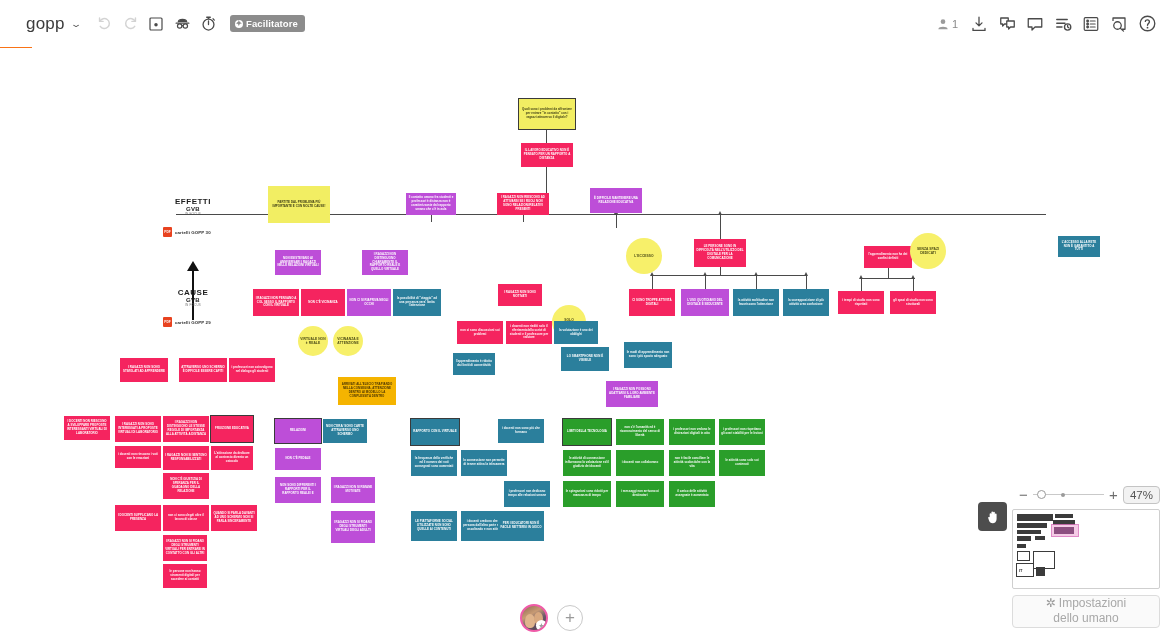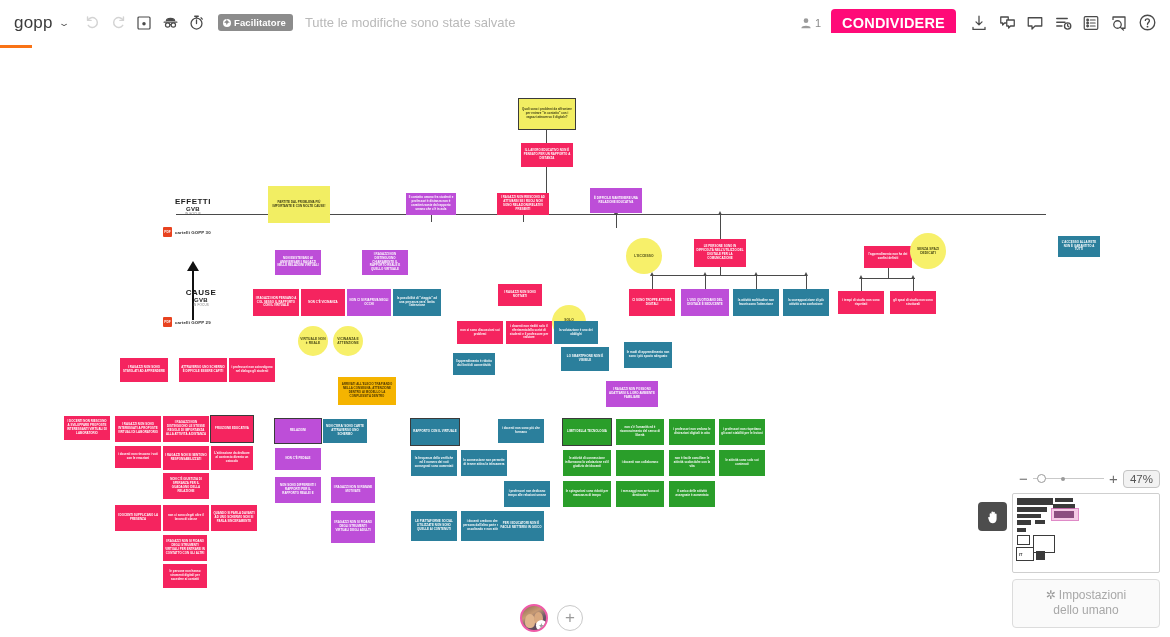--- a/index.html
+++ b/index.html
@@ -8,22 +8,22 @@
     overflow: hidden;
     background: #ffffff;
     font-family: "Liberation Sans", sans-serif;
   }
 
   
   #toolbar {
     position: absolute; left: 0; top: 0;
     width: 1170px; height: 48px;
     background: #ffffff;
-    border-bottom: 3px solid #f97316;
-    display: flex; align-items: center;
+    border-bottom: 1px solid #f97316;
+    display: flex; align-items: center; padding-left: 12px;
   }
   .tb-left { display: flex; align-items: center; gap: 0px; padding-left: 14px; }
   .board-title {
     font-size: 17px; color: #3c3c3c; letter-spacing: .2px;
     padding-right: 7px;
   }
   .caret { font-size: 10px; color: #5a5a5a; transform: scaleX(1.45) scaleY(.9); margin-right: 11px; }
   .tb-icon {
     width: 26px; height: 26px; display: flex; align-items: center; justify-content: center;
     color: #4a4a4a;
@@ -135,21 +135,21 @@
     position: relative; height: 80px; background: #ffffff;
     border: 1px solid #cfcfcf; border-radius: 2px; overflow: hidden;
   }
   .mm-blob { position: absolute; background: #3b3b3b; }
   .mm-box { position: absolute; border: 1px solid #3b3b3b; background: #fff; }
   .mm-view { position: absolute; background: rgba(232,140,200,.45); border: 1px solid rgba(214,110,185,.7); }
   .mm-lbl { position:absolute; font-size:4px; color:#333; font-weight:bold;}
   #zoom-settings {
     margin-top: 6px; border: 1px solid #dcdcdc; border-radius: 4px;
     background: #fafafa; color: #a8a8a8; font-size: 12px;
-    text-align: center; padding: 8px 4px; line-height: 1.3; cursor: pointer;
+    text-align: center; padding: 0 4px; line-height: 1.3; cursor: pointer;
   }
   #zoom-settings .gear { color: #9a9a9a; margin-right: 3px; }
 
   #hand-tool {
     position: absolute; right: 163px; bottom: 106px;
     width: 29px; height: 29px; border-radius: 4px;
     background: #4d4d4d; display: flex; align-items: center; justify-content: center;
     color: #fff; font-size: 15px; cursor: pointer;
   }
 
@@ -219,33 +219,31 @@
         <path d="M12 3.2 L12 5.6" stroke-width="2.2"></path>
         <path d="M18.4 5.4 L20.2 7.2" stroke-linecap="round"></path>
       </svg>
     </span>
 
     <span class="facil-badge">
       <span class="dot">✦</span>
       <span>Facilitatore</span>
     </span>
 
-    <span class="saved-msg">Tutte le modifiche sono state salvate</span>
   </div>
 
   <div class="tb-right">
     <span class="people-count">
       <svg width="14" height="14" viewBox="0 0 24 24" fill="currentColor">
         <circle cx="12" cy="8" r="4"></circle>
           <path d="M4 21 C4 15.5 20 15.5 20 21 Z"></path>
       </svg>
       <span class="num">1</span>
     </span>
 
-    <button class="share-btn">CONDIVIDERE</button>
 
     <span class="tb-icon">
       <svg width="18" height="18" viewBox="0 0 24 24" fill="none" stroke="currentColor" stroke-width="1.7">
         <path d="M12 3 L12 14 M8 10.5 L12 14.5 L16 10.5" stroke-linecap="round" stroke-linejoin="round"></path>
         <path d="M4 18 L4 20.5 L20 20.5 L20 18" stroke-linecap="round"></path>
       </svg>
     </span>
     <span class="tb-icon">
       <svg width="19" height="18" viewBox="0 0 24 24" fill="none" stroke="currentColor" stroke-width="1.7">
         <path d="M3 4 L13 4 L13 12 L8 12 L5.5 14.6 L5.5 12 L3 12 Z" stroke-linejoin="round"></path>
@@ -300,21 +298,21 @@
     <div class="sml">IN FOCUS</div>
   </div>
   <div class="pdf-file" style="left:131px; top:194px;">
     <span class="pdf-ico">PDF</span>
     <span class="pdf-name">cartelli GOPP 30</span>
   </div>
 
   <div class="big-arrow-head" style="left:155px; top:228px;"></div>
   <div class="big-arrow-shaft" style="left:159.7px; top:237px; height:50px;"></div>
 
-  <div class="axis-label" style="left:136px; top:255px; width:66px;">
+  <div class="axis-label" style="left:128px; top:255px; width:66px;">
     <div class="big">CAUSE</div>
     <div class="mid">GVB</div>
     <div class="sml">IN FOCUS</div>
   </div>
   <div class="pdf-file" style="left:131px; top:284px;">
     <span class="pdf-ico">PDF</span>
     <span class="pdf-name">cartelli GOPP 29</span>
   </div>
 
   <div class="connector conn-v" style="left:514px; top:96px; height:14px;"></div>

